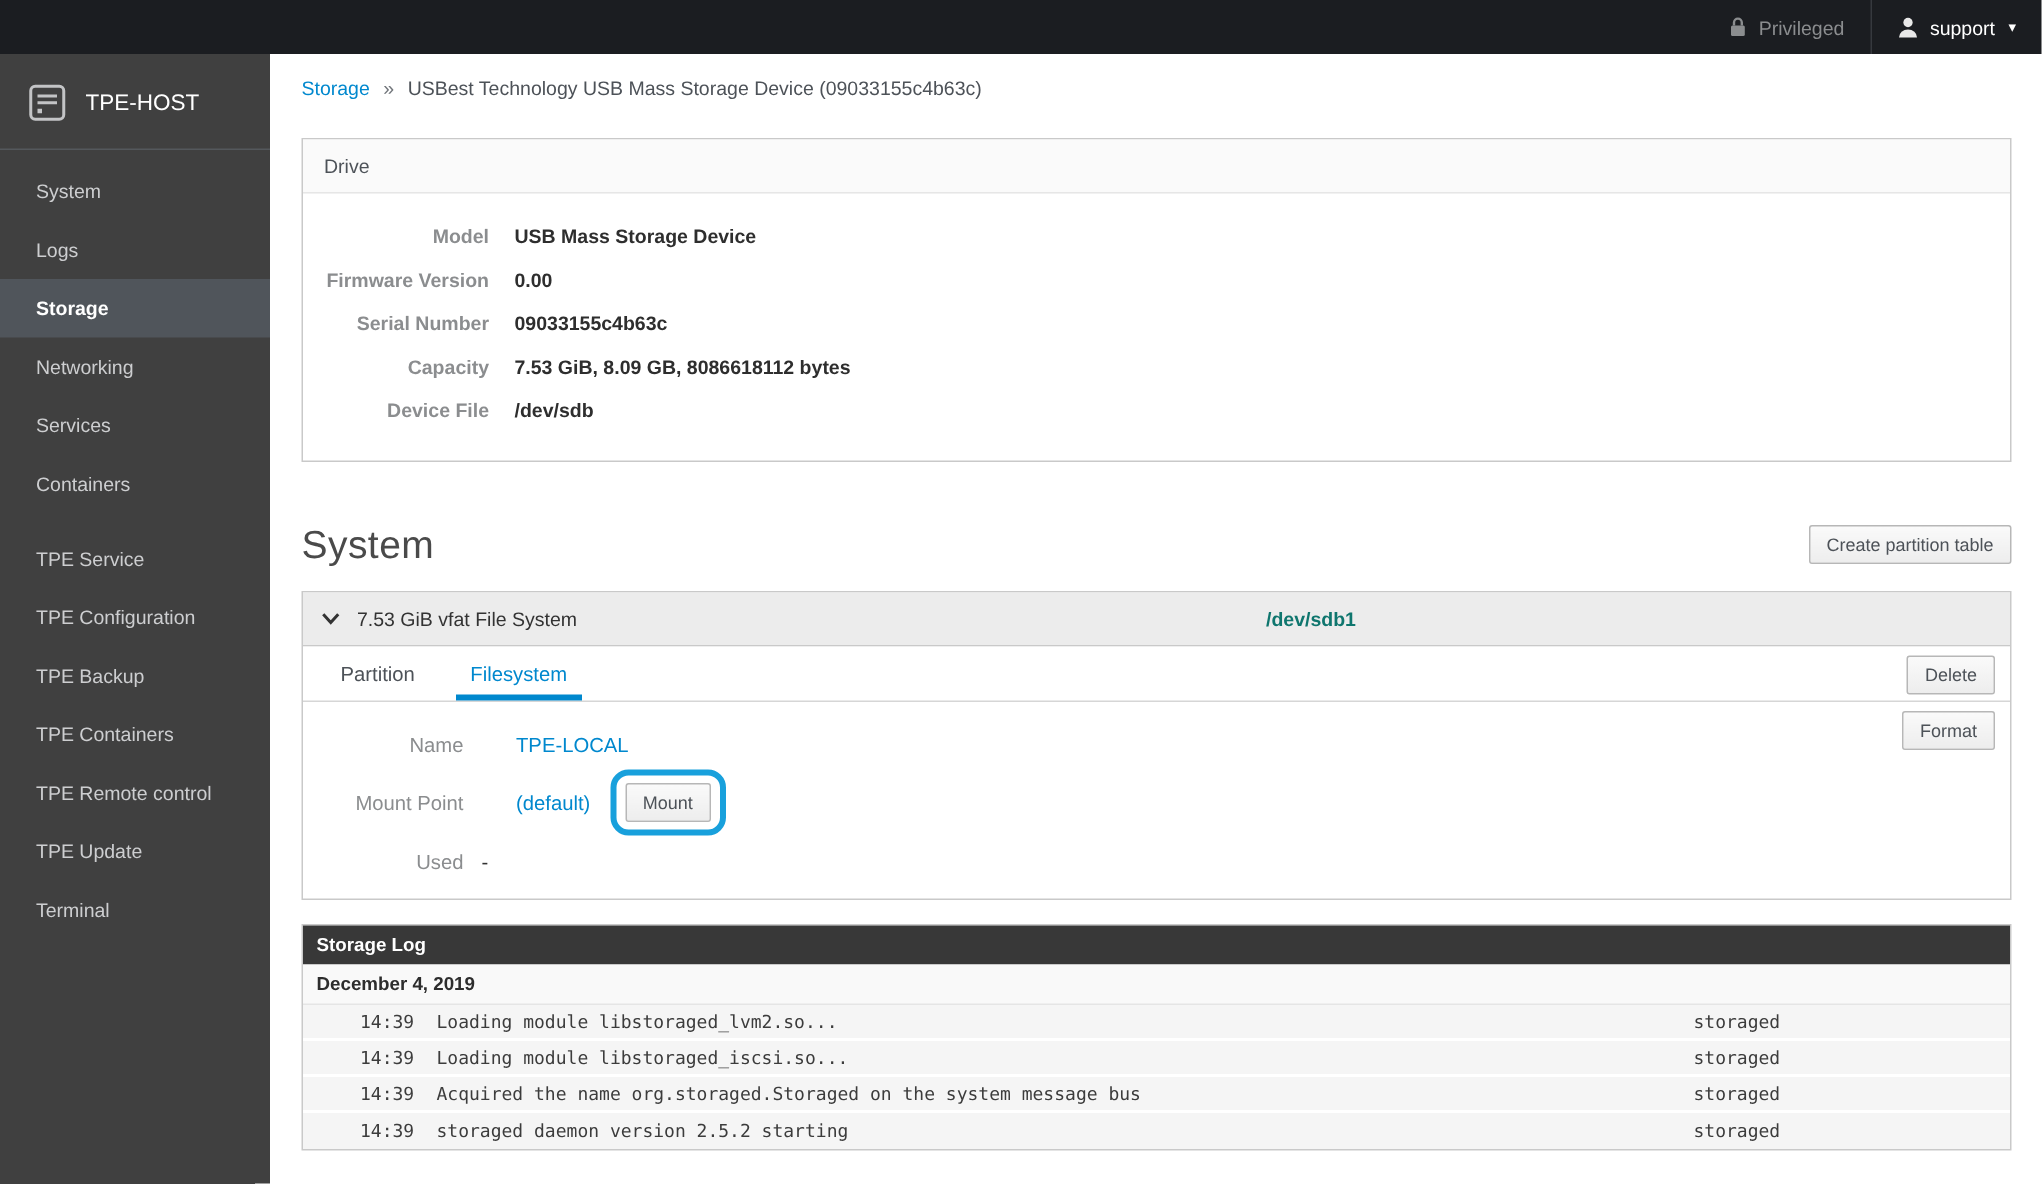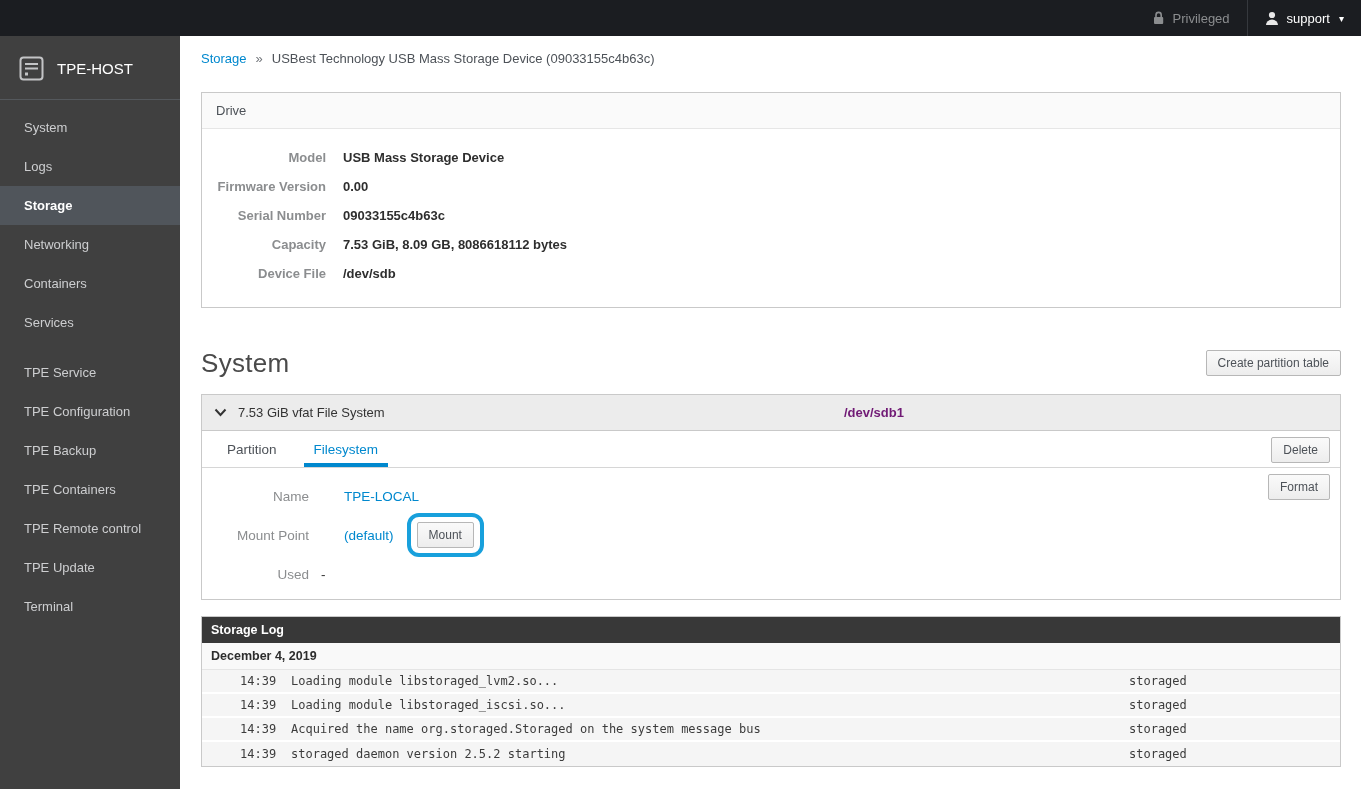--- a/index.html
+++ b/index.html
@@ -39,21 +39,21 @@
   .drive-panel { margin-top:25px; }
 
   .section-head { display:flex; justify-content:space-between; align-items:center; margin-top:37px; height:36px; }
   .section-title { font-size:26px; font-weight:300; color:#4a4a4a; letter-spacing:.3px; }
 
   .btn { font-family:inherit; font-size:12px; color:#4d5258; background:linear-gradient(#fafafa,#ededed); border:1px solid #b7b7b7; border-radius:2px; padding:5px 11px; cursor:pointer; white-space:nowrap; }
 
   .part-panel { margin-top:13px; border:1px solid #c9c9c9; }
   .part-head { position:relative; display:flex; align-items:center; height:36px; background:#ececec; border-bottom:1px solid #c9c9c9; padding:0 12px; font-size:13px; color:#333; cursor:pointer; }
   .part-summary { margin-left:11px; }
-  .part-device { position:absolute; left:642px; font-weight:bold; color:#701a75; }
+  .part-device { position:absolute; left:642px; font-weight:bold; color:#0f766e; }
 
   .tabs-row { position:relative; display:flex; height:37px; border-bottom:1px solid #d6d6d6; padding-left:15px; background:#fff; }
   .tab { display:flex; align-items:center; padding:0 10px; margin-right:17px; font-size:13.5px; color:#4d5258; cursor:pointer; }
   .tab.active { color:#0088ce; box-shadow:inset 0 -4px 0 #0088ce; }
   .delete-btn { position:absolute; right:10px; top:6px; }
 
   .part-body { position:relative; height:131px; padding-top:14px; }
   .format-btn { position:absolute; right:10px; top:6px; }
   .fs-row { display:flex; align-items:center; font-size:13.5px; color:#333; }
   .fs-row.r-name { height:28px; }
@@ -121,24 +121,24 @@
     <div class="nav-item">
         <span>Logs</span>
       </div>
     <div class="nav-item active">
         <span>Storage</span>
       </div>
     <div class="nav-item">
         <span>Networking</span>
       </div>
     <div class="nav-item">
+        <span>Services</span>
+      </div>
+    <div class="nav-item">
         <span>Containers</span>
-      </div>
-    <div class="nav-item">
-        <span>Services</span>
       </div>
     <div class="nav-gap"></div>
     <div class="nav-item">
         <span>TPE Service</span>
       </div>
     <div class="nav-item">
         <span>TPE Configuration</span>
       </div>
     <div class="nav-item">
         <span>TPE Backup</span>

